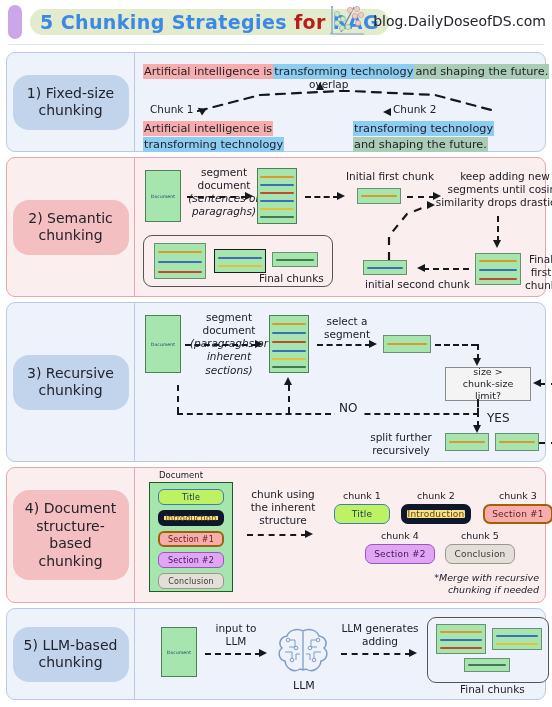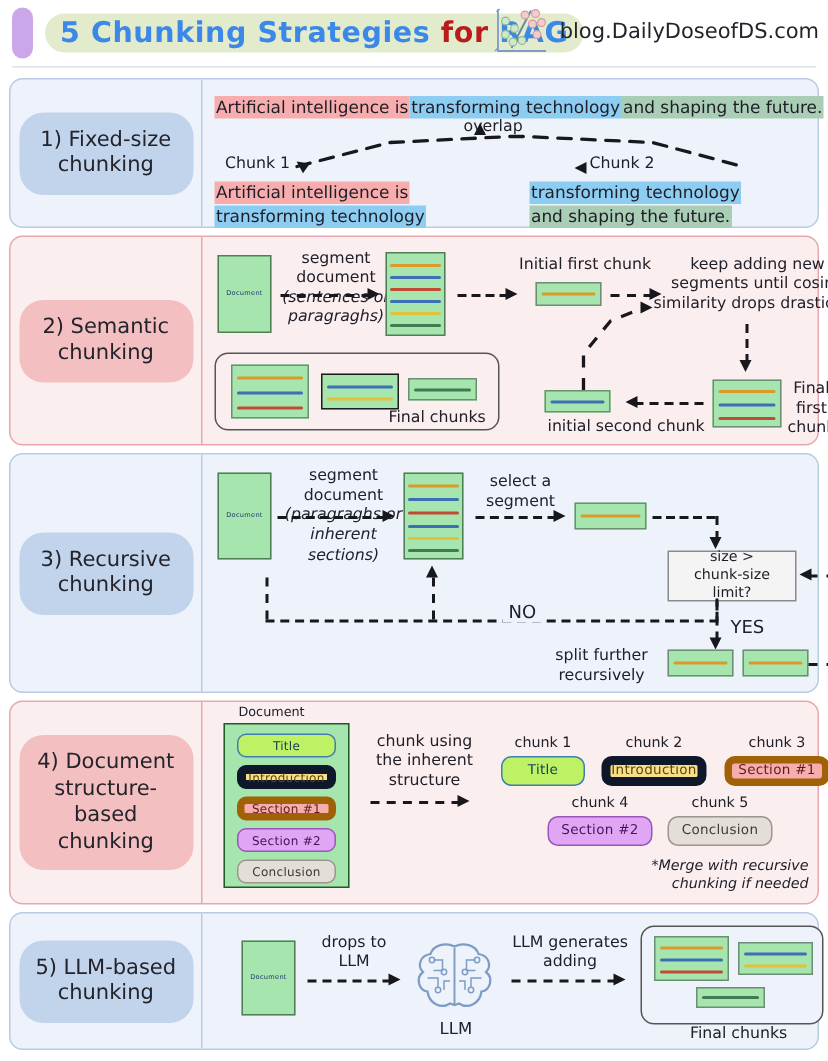--- a/index.html
+++ b/index.html
@@ -62,21 +62,21 @@
   .ah-u{position:absolute;width:0;height:0;border-left:4.5px solid transparent;border-right:4.5px solid transparent;border-bottom:8px solid #17171c;}
 
   
   .outline-box{position:absolute;border:1.2px solid #555;border-radius:9px;box-sizing:border-box;}
   .decision{position:absolute;border:1px solid #8a8a8a;background:#f4f4f4;box-sizing:border-box;display:flex;align-items:center;justify-content:center;text-align:center;font-size:9.5px;color:#1d1d26;line-height:1.25;padding:16px;}
 
   
   .sec-tag{position:absolute;border-radius:6px;box-sizing:border-box;display:flex;align-items:center;justify-content:center;font-size:8px;letter-spacing:.2px;}
   .tg-title{background:#bef264;border:1px solid #3f7fae;color:#123a57;}
   .tg-intro{background:#f8e08a;border:6px solid #0f172a;color:#5c4709;}
-  .tg-s1{background:#f7adad;border:5px solid #a16207;color:#5e1c1c;}
+  .tg-s1{background:#f7adad;border:2px solid #a16207;color:#5e1c1c;}
   .tg-s2{background:#e0a6f5;border:1px solid #9a55bb;color:#441359;}
   .tg-concl{background:#e4ded9;border:1px solid #9d948c;color:#403a34;}
   .chunk-lbl{position:absolute;font-size:9.5px;color:#20202a;text-align:center;white-space:nowrap;}
   .note{position:absolute;font-size:9.5px;font-style:italic;color:#20202a;text-align:right;line-height:1.3;}
 </style>
 </head>
 <body>
 
 <div class="page">
 
@@ -371,21 +371,21 @@
     <div class="label-cell">
       <div class="label-pill">5) LLM-based chunking</div>
     </div>
     <div class="body-cell">
 
       <div class="doc" style="left:26px;top:18px;width:36px;height:50px;">
         <div class="doc-lbl">Document</div>
       </div>
 
       <div class="cap-c" style="left:72px;top:13px;width:58px;">
-        <span>drops to</span><br>
+        <span>input to</span><br>
         <span>LLM</span>
       </div>
       <div class="dash-h" style="left:70px;top:44px;width:56px;"></div>
       <div class="ah-r" style="left:124px;top:40px;"></div>
 
       <span style="position:absolute;left:140px;top:18px;">
         <svg width="56" height="52" viewBox="0 0 56 52">
           <path d="M28 4 C22 1 14 3 12 9 C5 10 3 17 7 21 C2 25 4 33 10 34 C11 42 19 46 25 42 L28 43 L31 42 C37 46 45 42 46 34 C52 33 54 25 49 21 C53 17 51 10 44 9 C42 3 34 1 28 4 Z" fill="none" stroke="#7e9cc4" stroke-width="1.5"></path>
           <line x1="28" y1="5" x2="28" y2="43" stroke="#7e9cc4" stroke-width="1.3"></line>
           <path d="M14 13 L20 13 L20 20 L14 20" fill="none" stroke="#7e9cc4" stroke-width="1"></path>

